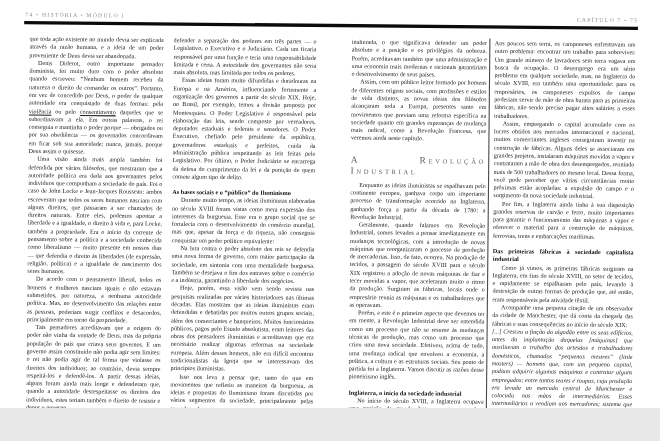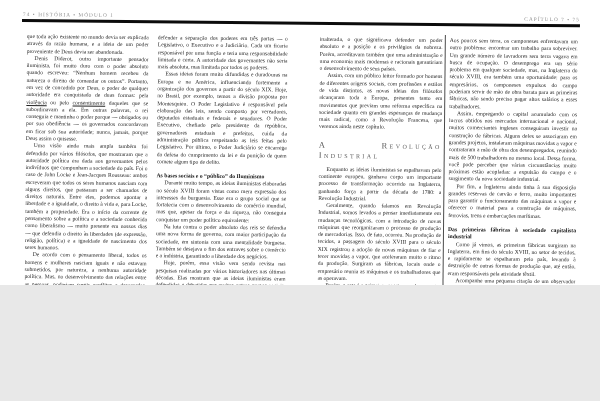--- a/index.html
+++ b/index.html
@@ -1,16 +1,16 @@
 <!DOCTYPE html>
 <html><head>
 <meta charset="utf-8">
 <style>
   html,body{margin:0;padding:0;background:#e8e8e8;}
-  #canvas{position:relative;width:600px;height:285px;background:#ffffff;overflow:hidden;
+  #canvas{position:relative;width:600px;height:371px;background:#ffffff;overflow:hidden;
           font-family:"Liberation Serif","DejaVu Serif",serif;color:#1e1e1e;}
   .sheet{position:absolute;inset:0;transform:rotate(0.55deg);transform-origin:22px 20px;}
   .running-head{position:absolute;top:11px;font-size:5.2px;letter-spacing:1.1px;color:#8d8d8d;
                 text-transform:uppercase;white-space:nowrap;}
   .head-left{left:23px;}
   .head-right{left:420px;width:160px;text-align:right;}
   .head-rule{position:absolute;left:22px;top:19px;width:558px;height:2.6px;background:#0b0b0b;}
   .col{position:absolute;top:33px;height:352px;overflow:hidden;text-align:justify;}
   .col p,.col h2,.col h3{margin:0;padding:0;}
   .p,.p-noindent,.quote{font-size:5.6px;line-height:7.28px;color:#222;}

